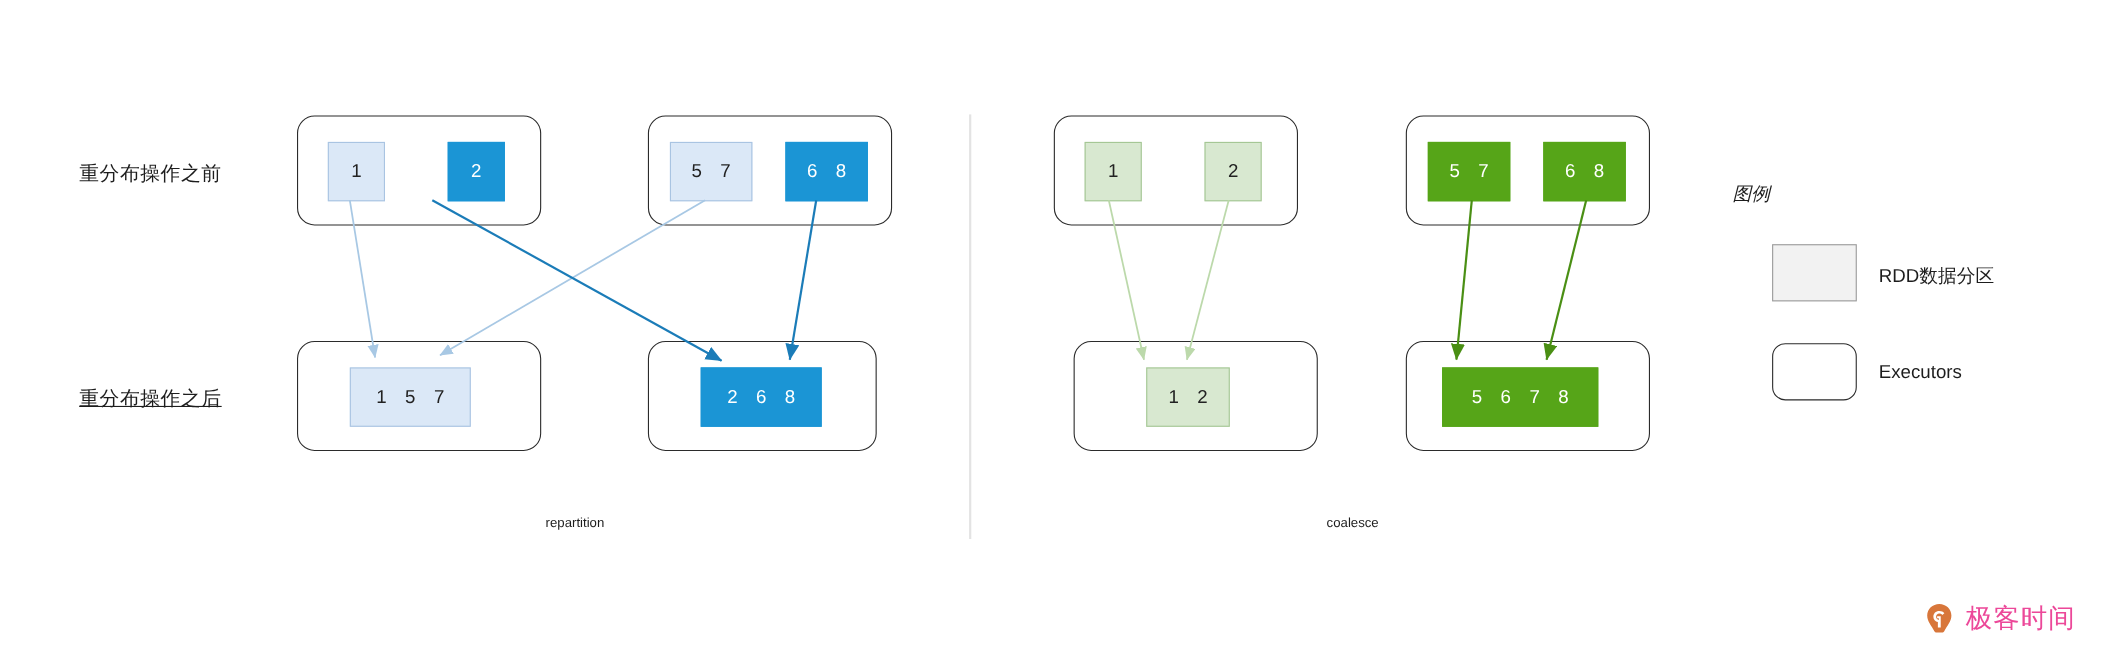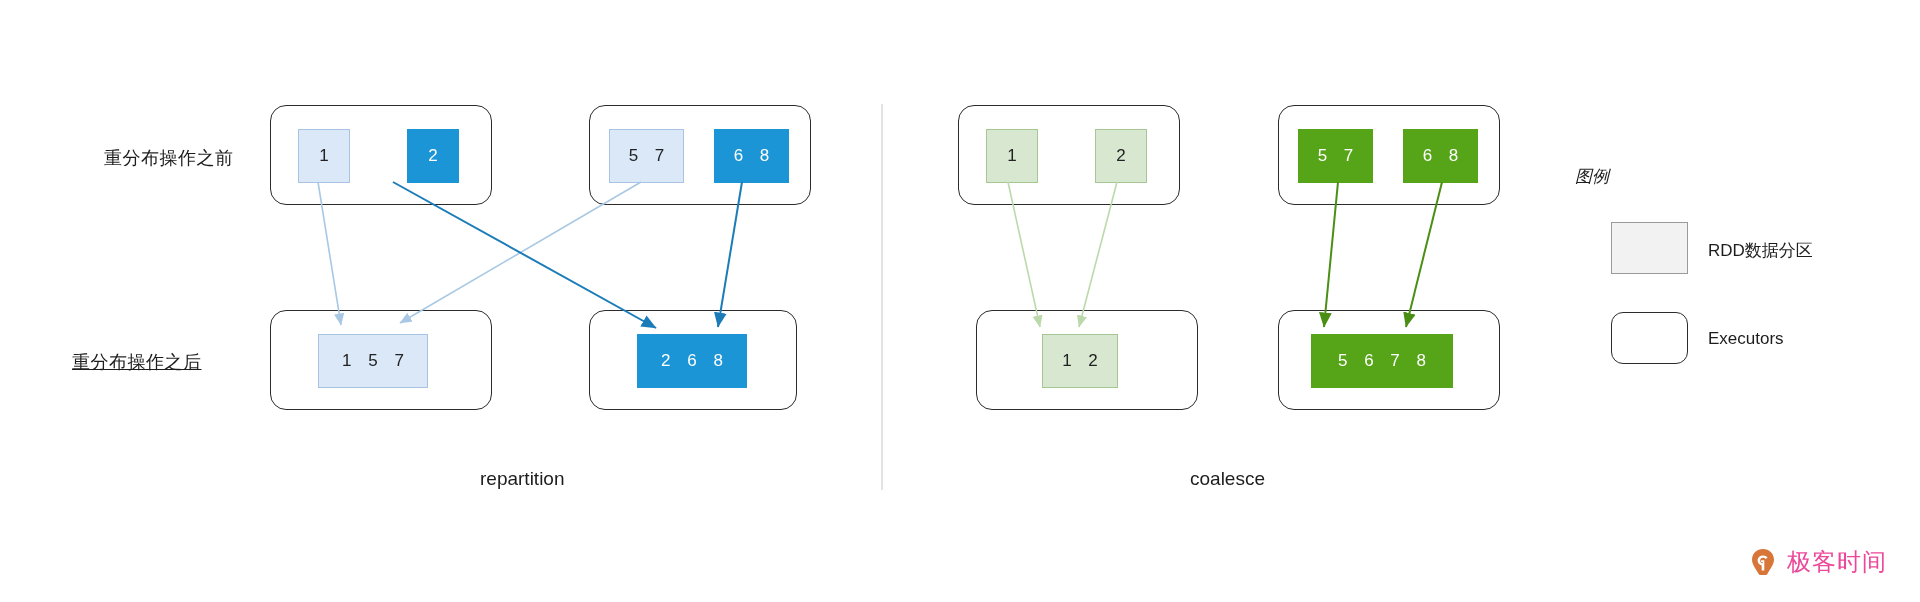--- a/index.html
+++ b/index.html
@@ -51,23 +51,24 @@
   
   .divider{
     position:absolute;
     width:2px;
     background:#e3e3e3;
   }
 
   
   .caption{
     position:absolute;
-    font-size:19px;
-    color:#1d1d1d;
-    white-space:nowrap;
+    font-size:12px;
+    color:#1d1d1d;
+    white-space:nowrap;
+    margin-left:16px;
   }
 
   
   .legend-title{
     position:absolute;
     font-size:17px;
     color:#1d1d1d;
     white-space:nowrap;
   }
   .legend-swatch-rect{
@@ -107,21 +108,21 @@
     letter-spacing:1px;
     white-space:nowrap;
     font-family:"DejaVu Sans","Liberation Sans",sans-serif;
   }
 </style>
 </head>
 <body>
 
 <div id="canvas">
 
-  <div class="row-label" style="left:72px;top:146px;margin-left:32px;">重分布操作之前</div>
+  <div class="row-label" style="left:72px;top:146px;">重分布操作之前</div>
   <div class="row-label" style="left:72px;top:350px;text-decoration:underline;">重分布操作之后</div>
 
   <div class="executor" style="left:270px;top:105px;width:222px;height:100px;">
     <div class="chip blue-light" style="left:27px;top:23px;width:52px;height:54px;">1</div>
     <div class="chip blue-solid" style="left:136px;top:23px;width:52px;height:54px;">2</div>
   </div>
 
   <div class="executor" style="left:589px;top:105px;width:222px;height:100px;">
     <div class="chip blue-light" style="left:19px;top:23px;width:75px;height:54px;">5 7</div>
     <div class="chip blue-solid" style="left:124px;top:23px;width:75px;height:54px;">6 8</div>

